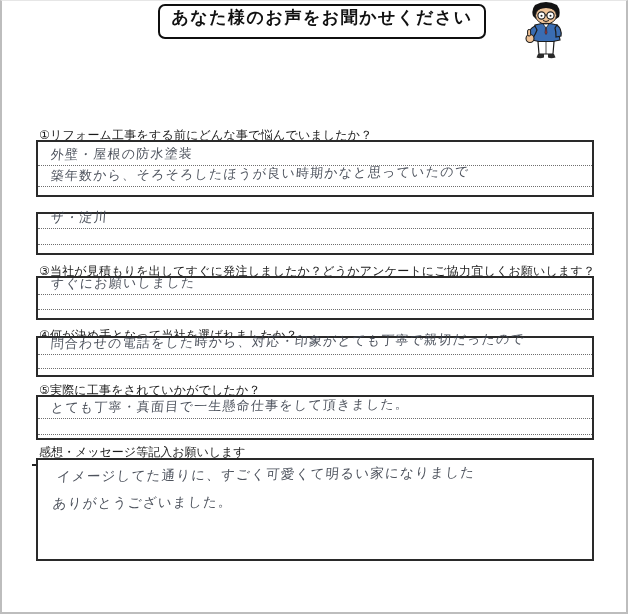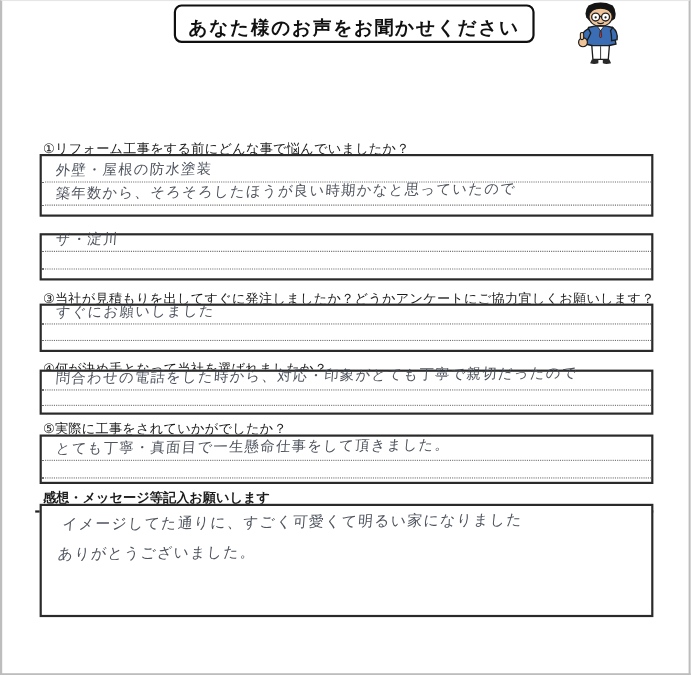--- a/index.html
+++ b/index.html
@@ -12,21 +12,21 @@
     border-left:2px solid #bdbdbd;
     border-right:2px solid #bdbdbd;
     border-bottom:2px solid #bdbdbd;
     border-top:1px solid #e6e6e6;
     box-sizing:border-box;
     overflow:hidden;
   }
   .title-box{
     position:absolute;left:156px;top:3px;width:324px;height:31px;
     border:2px solid #0f0f0f;border-radius:7px;
-    display:flex;align-items:flex-end;justify-content:center;
+    display:flex;align-items:flex-start;justify-content:center;
     background:#fff;
   }
   .title-box span{
     font-size:17px;font-weight:bold;letter-spacing:1.5px;color:#111;
   }
   .mascot{position:absolute;left:521px;top:1px;width:47px;height:60px;}
   .intro{
     position:absolute;left:40px;top:39px;width:560px;
     font-size:12px;line-height:19px;letter-spacing:0.3px;color:#3a3a3a;
   }
@@ -46,21 +46,21 @@
     padding:0 6px 1px 12px;box-sizing:border-box;
   }
   .handwriting{
     font-size:13px;color:#3f4550;opacity:0.92;
     transform:skewX(-5deg) rotate(-0.6deg);
     transform-origin:left bottom;
     letter-spacing:1.2px;white-space:nowrap;
   }
   .msg-label{
     position:absolute;left:30px;top:443px;width:562px;
-    font-size:12px;font-weight:700;color:#1b1b1b;
+    font-size:12px;font-weight:400;color:#1b1b1b;
     border-bottom:2px solid #222;padding:0 0 3px 7px;box-sizing:border-box;
   }
   .msg-box{
     position:absolute;left:34px;top:457px;width:558px;height:103px;
     border:2px solid #2a2a2a;box-sizing:border-box;background:#fff;
     padding:8px 8px 0 18px;
   }
   .msg-box .handwriting{display:block;margin-bottom:9px;font-size:13.5px;}
   .msg-box .handwriting.second{margin-left:-4px;}
 </style>

